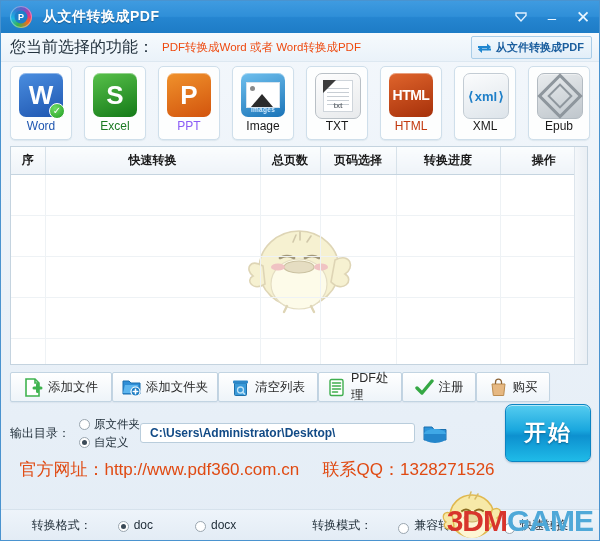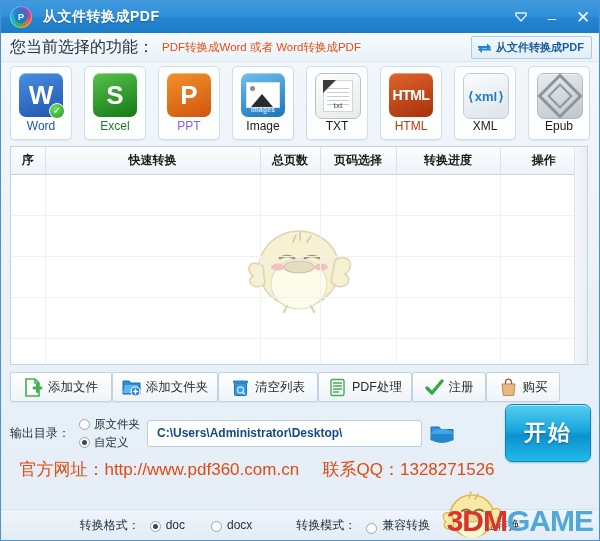--- a/index.html
+++ b/index.html
@@ -145,35 +145,35 @@
     margin:7px 9px 0 9px;
   }
   .act-btn{
     height:30px;display:flex;align-items:center;justify-content:center;gap:5px;
     background:linear-gradient(180deg,#ffffff,#eef4f9);
     border:1px solid #c2d4e2;border-radius:2px;
     font-size:12.5px;color:#2a2a2a;padding:0 8px;box-sizing:border-box;
     box-shadow:0 1px 1px rgba(120,150,175,.12);
   }
   .b-add{width:102px;} .b-folder{width:106px;} .b-clear{width:100px;}
-  .b-pdf{width:94px;} .b-reg{width:74px;} .b-buy{width:74px;}
+  .b-pdf{width:84px;} .b-reg{width:74px;} .b-buy{width:74px;}
   .ai{width:19px;height:19px;position:relative;flex:0 0 auto;}
 
   
   .outrow{display:flex;align-items:center;margin:8px 0 0 9px;position:relative;height:46px;}
   .out-label{font-size:12px;color:#1d2b36;white-space:nowrap;}
   .radios{margin-left:9px;display:flex;flex-direction:column;gap:3px;}
   .rad{display:flex;align-items:center;gap:4px;font-size:11.5px;color:#1d2b36;}
   .radio{
     width:11px;height:11px;border-radius:50%;background:#fff;
     border:1px solid #9aa6b0;box-sizing:border-box;position:relative;flex:0 0 auto;
   }
   .radio.on:after{content:"";position:absolute;left:2px;top:2px;width:5px;height:5px;border-radius:50%;background:#3b4a57;}
   .path-field{
-    margin-left:7px;width:275px;height:27px;box-sizing:border-box;
+    margin-left:0;width:275px;height:20px;box-sizing:border-box;
     background:#fff;border:1px solid #b9cddc;border-radius:3px;
     display:flex;align-items:center;padding-left:9px;
     font-size:12px;color:#114a86;font-weight:bold;
   }
   .folder-ico{width:26px;height:22px;margin-left:7px;position:relative;flex:0 0 auto;}
   .start-btn{
     position:absolute;right:8px;top:-6px;width:84px;height:56px;
     border-radius:7px;
     background:linear-gradient(180deg,#56cdf0 0%,#19a7de 45%,#0d90cf 55%,#1fbbe8 100%);
     border:1px solid #0c84c2;
@@ -188,21 +188,21 @@
     text-align:center;font-size:17px;color:#e04a12;margin-top:2px;
     padding-right:86px;
   }
   .contact .sep{display:inline-block;width:14px;}
 
   
   .fmtbar{
     position:absolute;left:0;right:0;bottom:0;height:30px;
     background:linear-gradient(180deg,#eef4fa,#e3ecf5);
     border-top:1px solid #d6e2ec;
-    display:flex;align-items:center;justify-content:center;gap:0;
+    display:flex;align-items:center;justify-content:center;gap:16px;
     font-size:12px;color:#1d2b36;
   }
   .fmt-label{margin-right:10px;}
   .fmt-opt{display:flex;align-items:flex-end;gap:5px;margin-right:26px;font-size:12px;}
   .fmt-opt:last-child{margin-right:0;}
   .gap-lg{width:18px;}
 
   
   .wm{
     position:absolute;right:2px;bottom:-4px;width:196px;height:62px;z-index:40;pointer-events:none;

